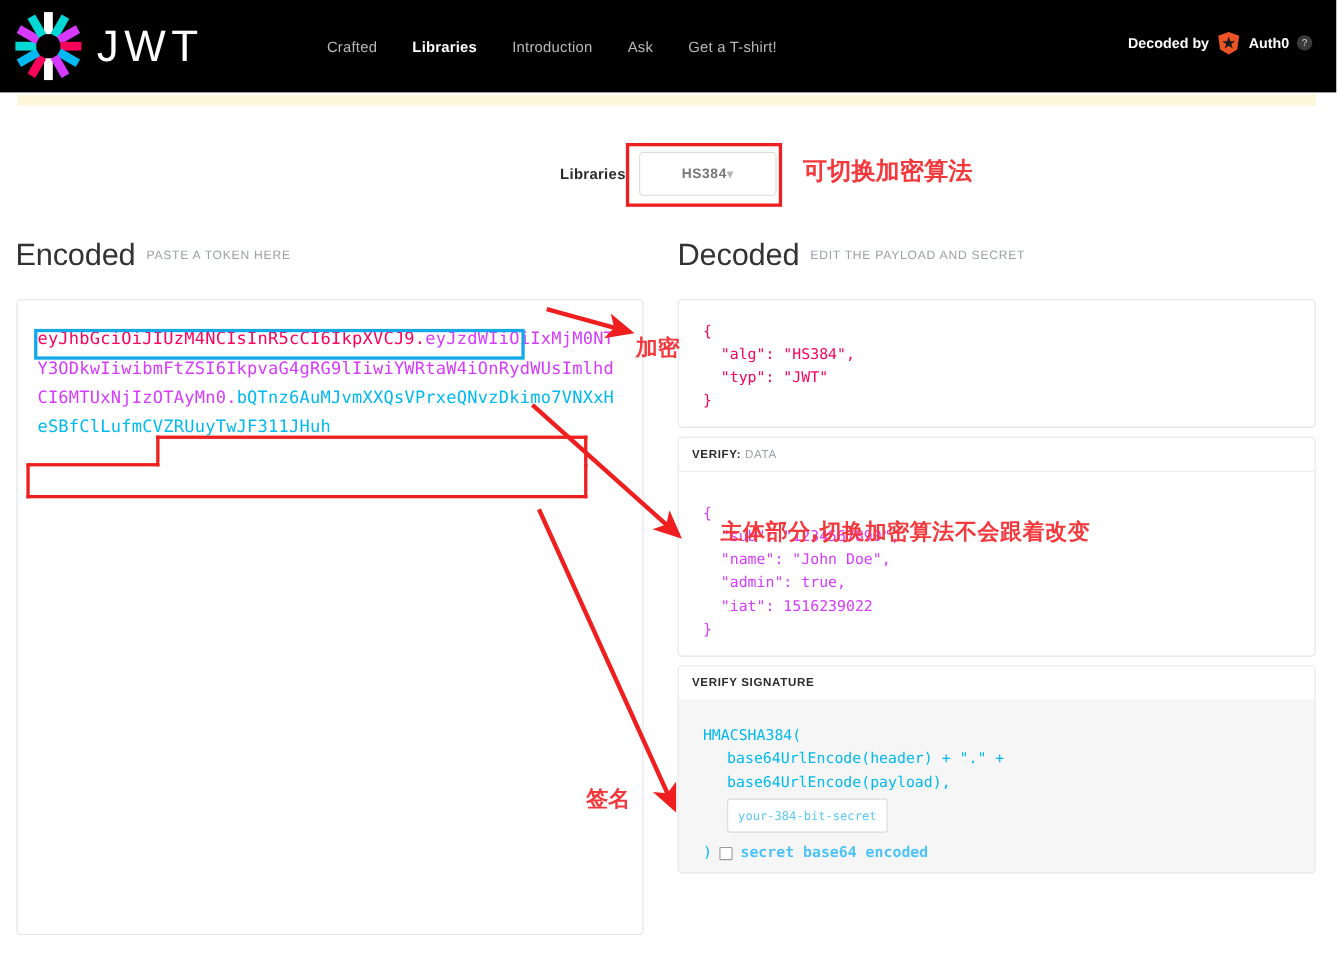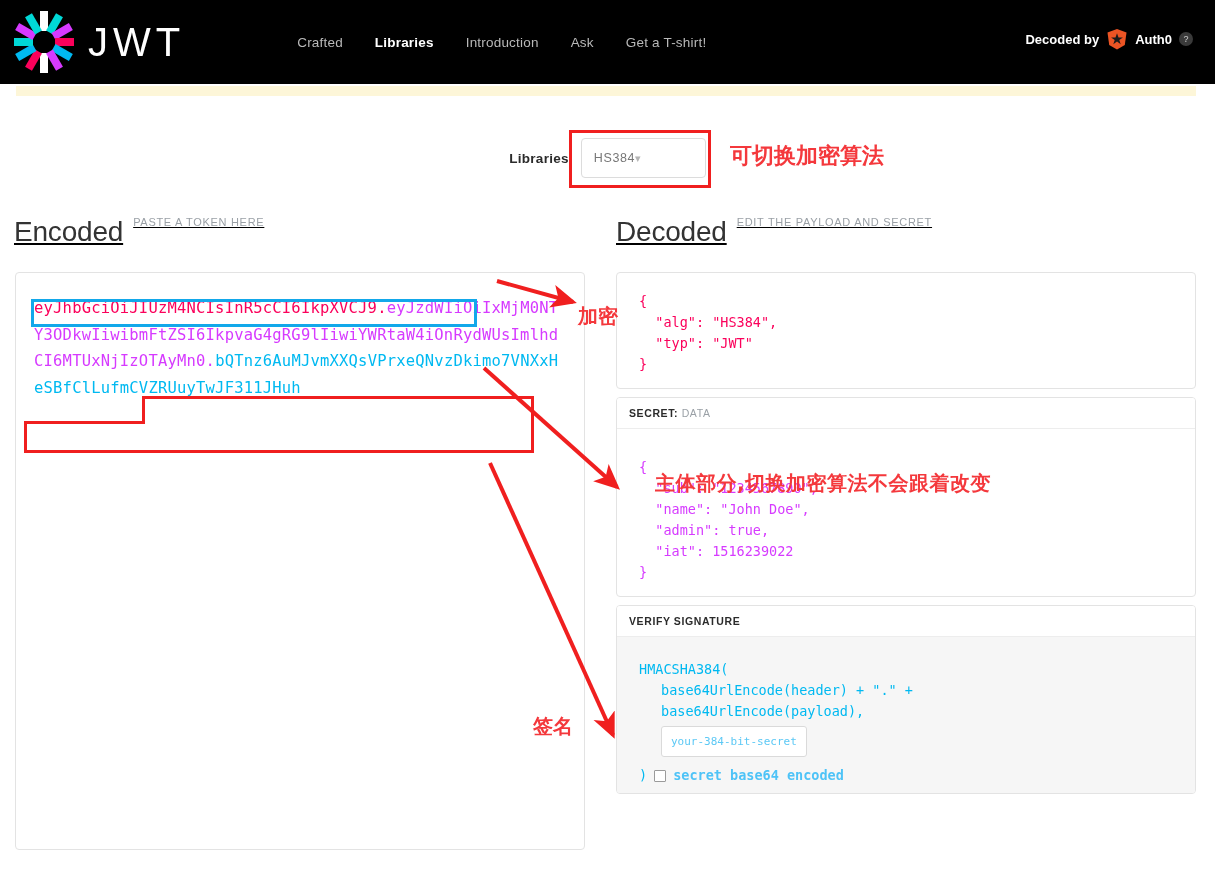--- a/index.html
+++ b/index.html
@@ -54,33 +54,33 @@
     position:absolute; left:0; top:138px; width:1215px;
     display:flex; justify-content:center; align-items:center;
   }
   .algo-label{
     font-size:13.5px; font-weight:bold; color:#2b2b2b;
     margin-right:12px; letter-spacing:.3px;
   }
   .algo-select{
     width:125px; height:40px; border:1px solid #dcdcdc; border-radius:4px;
     background:#fff; display:flex; align-items:center;
-    justify-content:flex-start; padding:14px 12px;
-    font-size:12.5px; color:#777; letter-spacing:.6px;
+    justify-content:center; padding:14px 12px;
+    font-size:12.5px; color:#777; letter-spacing:.6px;font-weight:bold;
   }
   .chev{ color:#b5b5b5; font-size:11px; }
 
   
   .algo-redbox{
     position:absolute; left:569px; top:130px; width:142px; height:58px;
     border:3px solid #f01f1f; pointer-events:none;
   }
 
   
-  .sec-title{ position:absolute; display:flex; align-items:flex-start;text-decoration:underline; }
+  .sec-title{ position:absolute; display:flex; align-items:center; }
   .sec-title .big{
     font-size:28px; color:#333; font-weight:400; letter-spacing:-.2px;
   }
   .sec-title .sub{
     font-size:11px; color:#9aa0a6; letter-spacing:.7px; margin-left:10px;
   }
   #encoded-title{ left:14px; top:216px; }
   #decoded-title{ left:616px; top:216px; }
 
   
@@ -265,21 +265,21 @@
 
   <div class="dsec">
     <div class="dsec-body" id="header-body">{
   "alg": "HS384",
   "typ": "JWT"
 }</div>
   </div>
 
   <div class="dsec">
     <div class="dsec-head">
-      <b>SECRET:</b>
+      <b>VERIFY:</b>
       <span>DATA</span>
     </div>
     <div class="dsec-body" id="payload-body">{
   "sub": "1234567890",
   "name": "John Doe",
   "admin": true,
   "iat": 1516239022
 }</div>
   </div>
 

